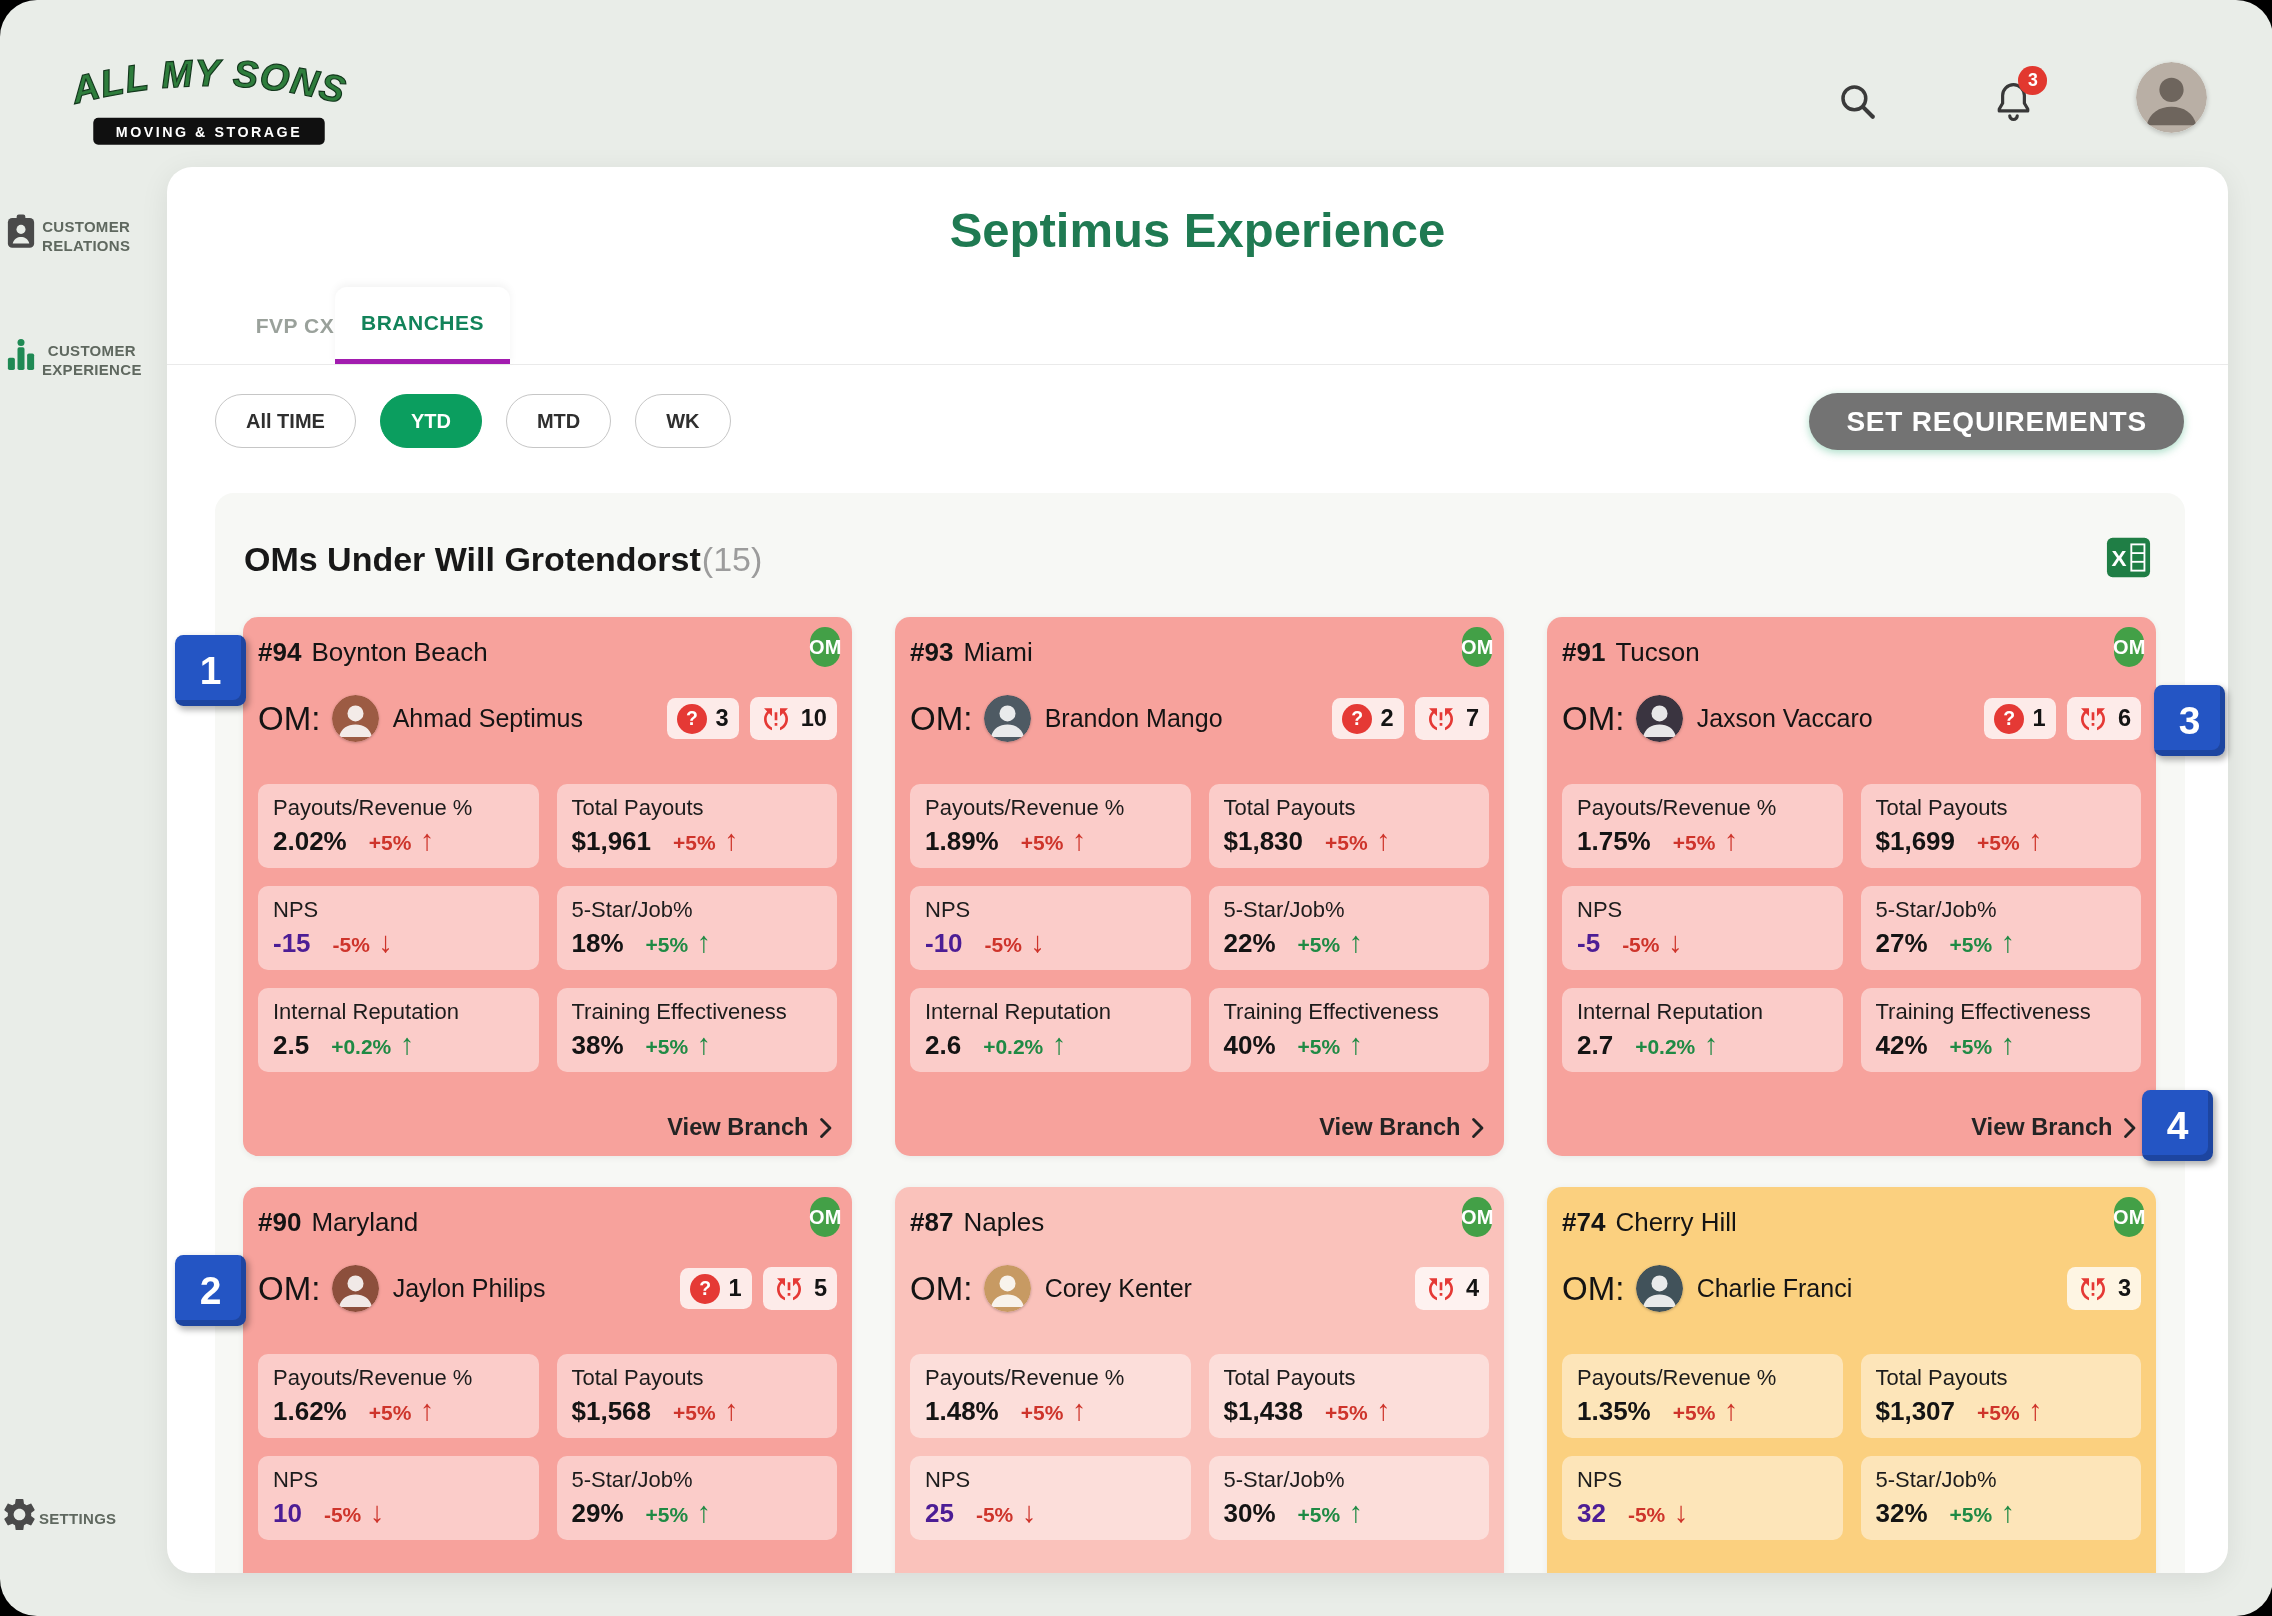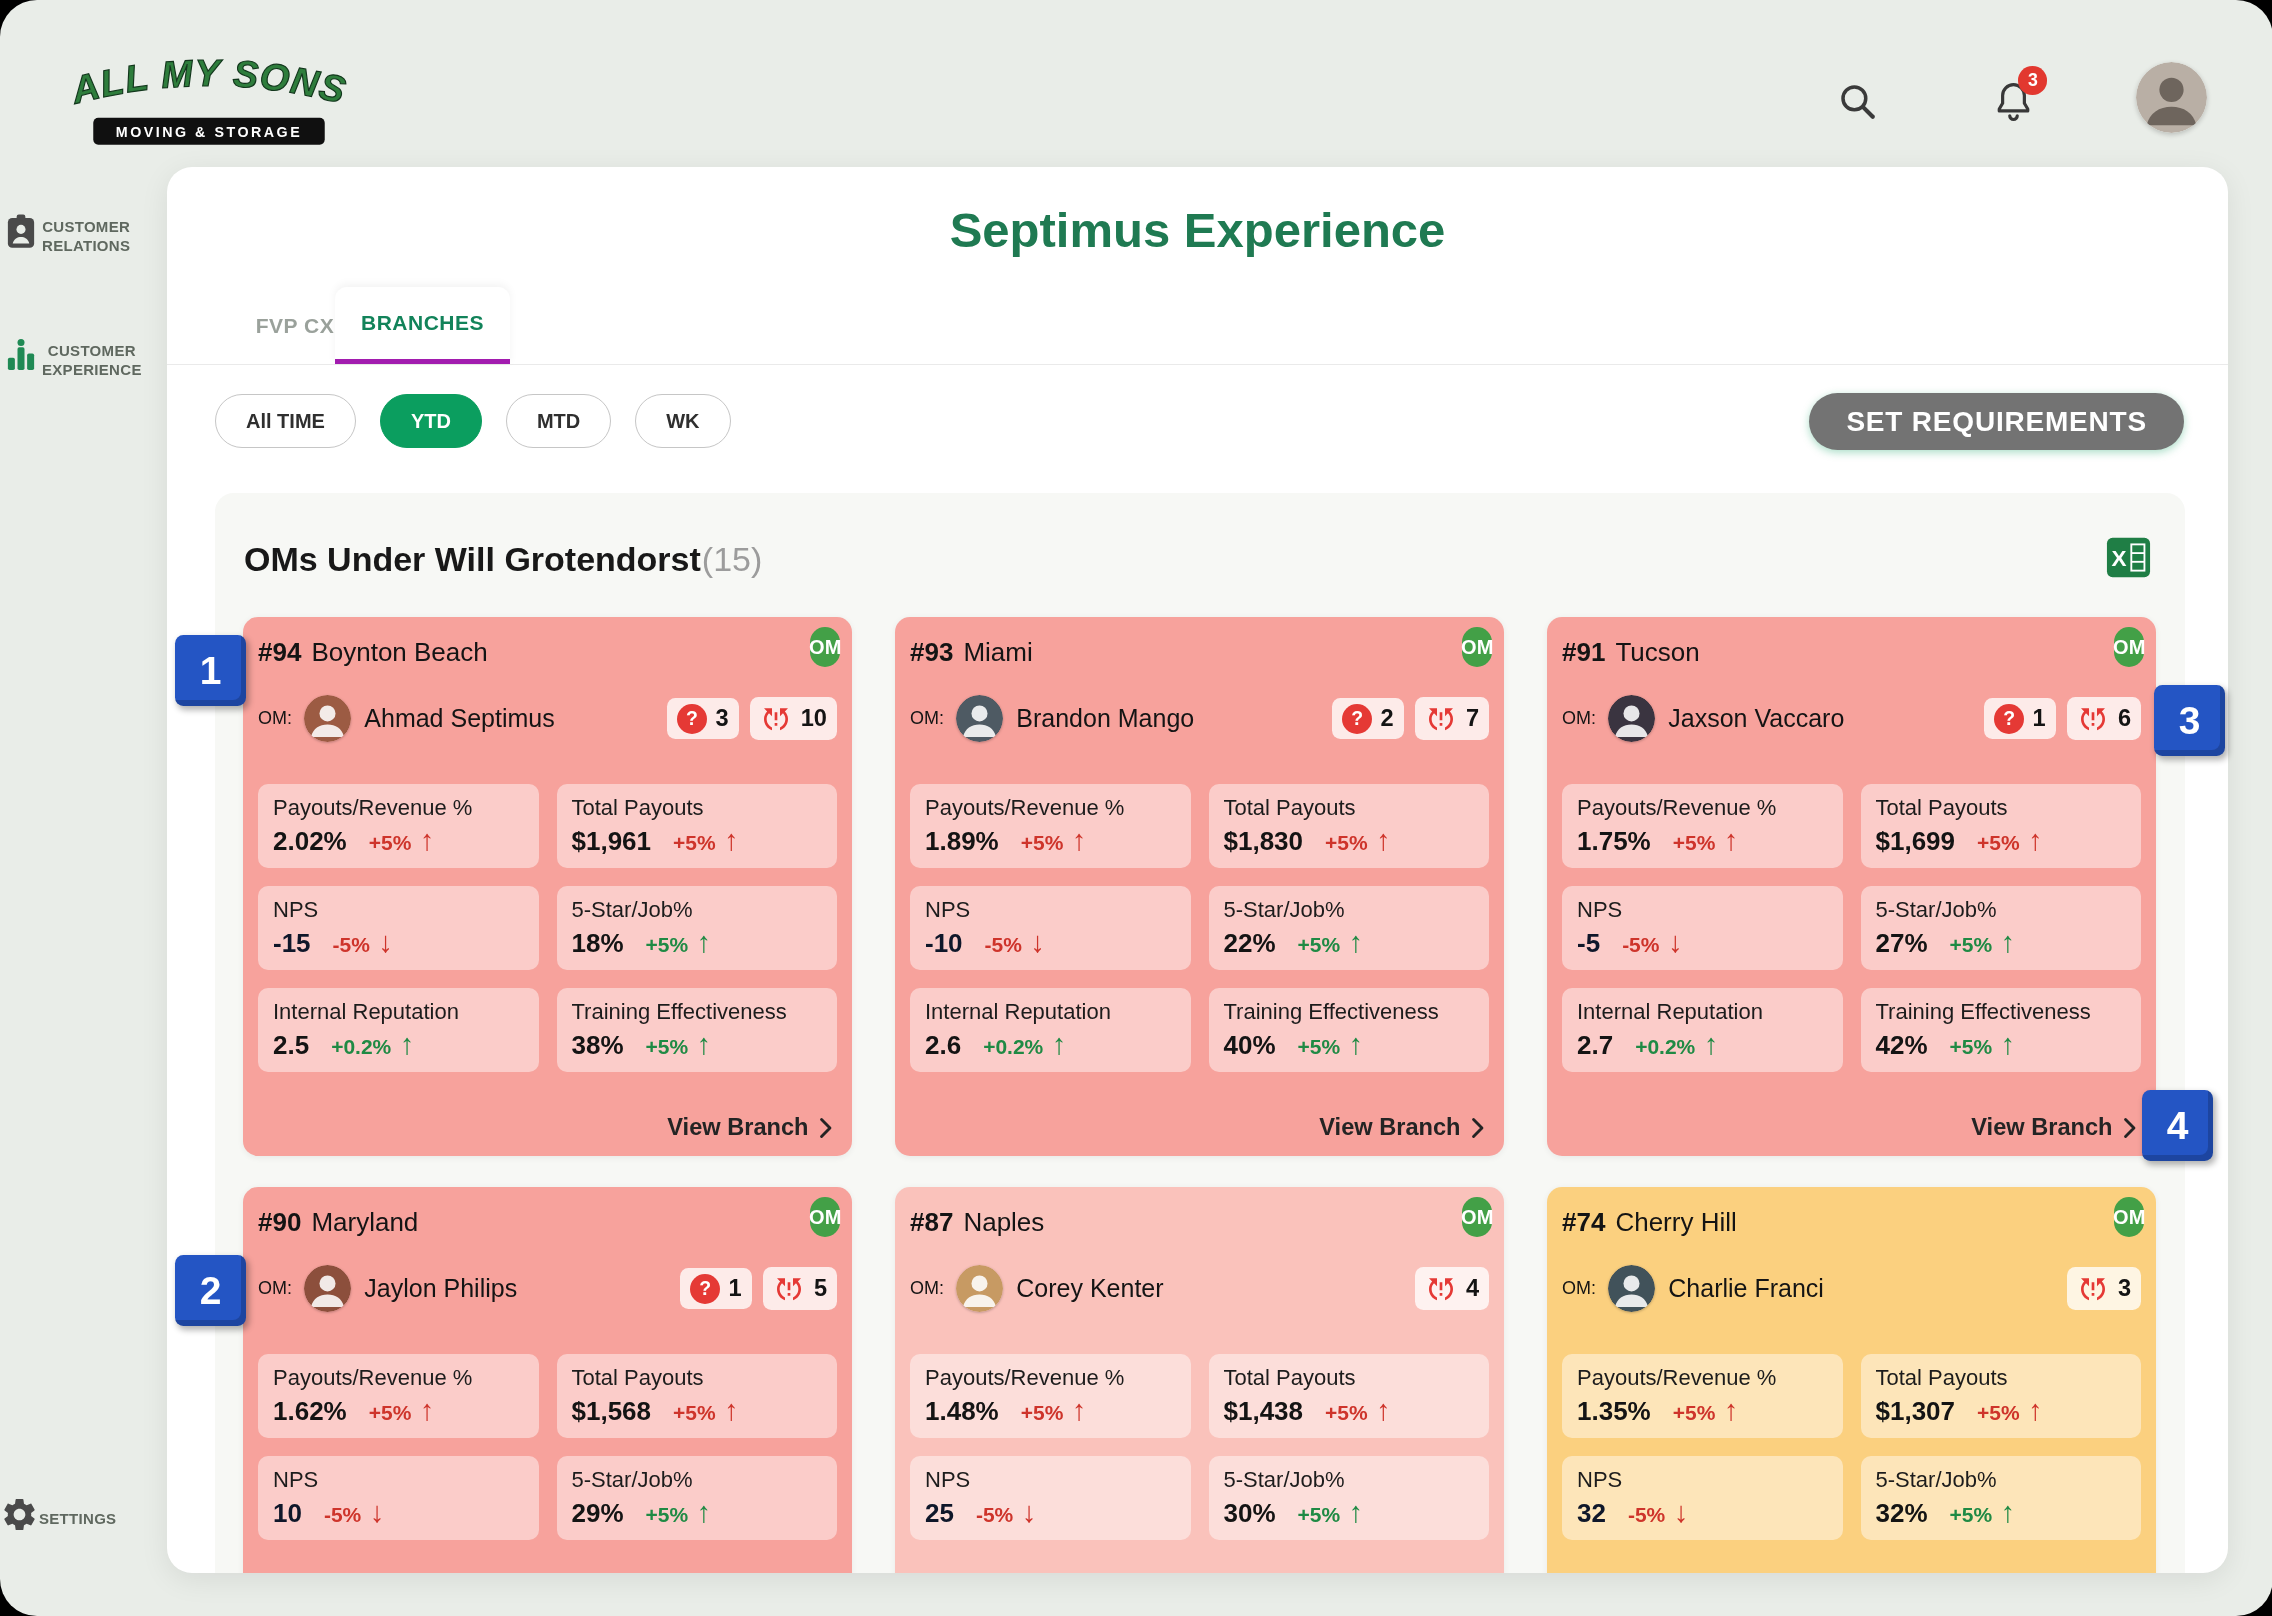--- a/index.html
+++ b/index.html
@@ -52,35 +52,35 @@
   .theme-pink  { background:#FAC2BB; }
   .theme-amber { background:#FBD07F; }
 
   .om-chip { position:absolute; top:10px; right:11.8px; width:30px; height:40px; border-radius:17px; background:#43A047; color:#fff; font-size:20px; font-weight:700; display:flex; align-items:center; justify-content:center; }
 
   .card-head { padding-top:20px; font-size:26px; color:#141414; }
   .card-head .num { font-weight:800; margin-right:10px; }
   .card-head .bname { font-weight:500; }
 
   .om-row { margin-top:27px; display:flex; align-items:center; }
-  .om-label { font-size:18px; color:#141414; }
+  .om-label { font-size:33px; color:#141414; }
   .om-avatar { width:47px; height:47px; border-radius:50%; overflow:hidden; margin-left:11.8px; flex:none; box-shadow:0 0.8px 2.5px rgba(0,0,0,.25); }
   .om-avatar svg { display:block; width:47px; height:47px; }
   .om-name { font-size:25px; font-weight:500; margin-left:13.5px; color:#141414; }
   .badges { margin-left:auto; display:flex; gap:11.8px; align-items:center; }
   .count-pill { display:flex; align-items:center; gap:8.4px; background:rgba(255,255,255,.78); border-radius:8.4px; padding:5.9px 10px; font-size:23.6px; font-weight:700; color:#141414; }
   .q-circle { width:30px; height:30px; border-radius:50%; background:#E53935; color:#fff; font-size:19.4px; font-weight:800; display:flex; align-items:center; justify-content:center; }
   .sync-icon svg { width:32px; height:32px; display:block; }
 
   .metrics { position:absolute; left:15px; right:15px; top:167px; display:grid; grid-template-columns:1fr 1fr; column-gap:17.7px; row-gap:22px;gap:18px; }
   .metric-cell { background:rgba(255,255,255,.46); border-radius:10px; height:84px; box-sizing:border-box; padding:11px 15px 0; }
   .metric-label { font-size:22px; color:#1C1C1C; font-weight:500; white-space:nowrap; }
   .value-row { display:flex; align-items:baseline; margin-top:5px; }
   .metric-value { font-size:26px; font-weight:700; color:#141414; }
-  .metric-value.red-value { color:#0f172a; }
+  .metric-value.red-value { color:#4c1d95; }
   .metric-trend { display:flex; align-items:baseline; margin-left:22px; font-weight:700; }
   .metric-change { font-size:21px; }
   .trend-arrow { font-size:29px; margin-left:8.4px; font-weight:800; line-height:17px; }
   .metric-trend.bad  { color:#CE342B; }
   .metric-trend.good { color:#1F8A44; }
 
   .view-branch { position:absolute; right:20px; bottom:15px; display:flex; align-items:center; gap:10px; font-size:23.6px; font-weight:700; color:#242424; cursor:pointer; }
 
   
   .annotation { position:absolute; width:71px; height:71px; background:#2455C4; border-radius:8.4px; color:#fff; font-size:39px; font-weight:800; display:flex; align-items:center; justify-content:center; box-shadow:inset -5px -5.9px 0 rgba(0,0,0,.18), 2.5px 3.4px 6.7px rgba(0,0,0,.3); z-index:50; }

